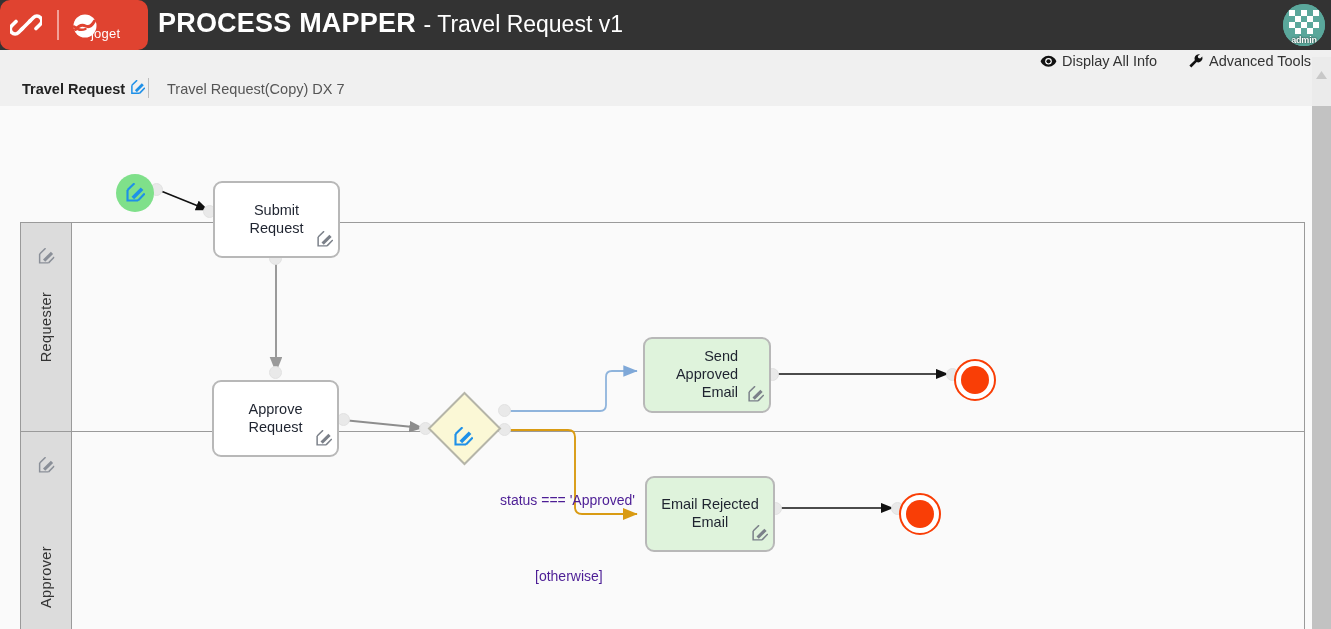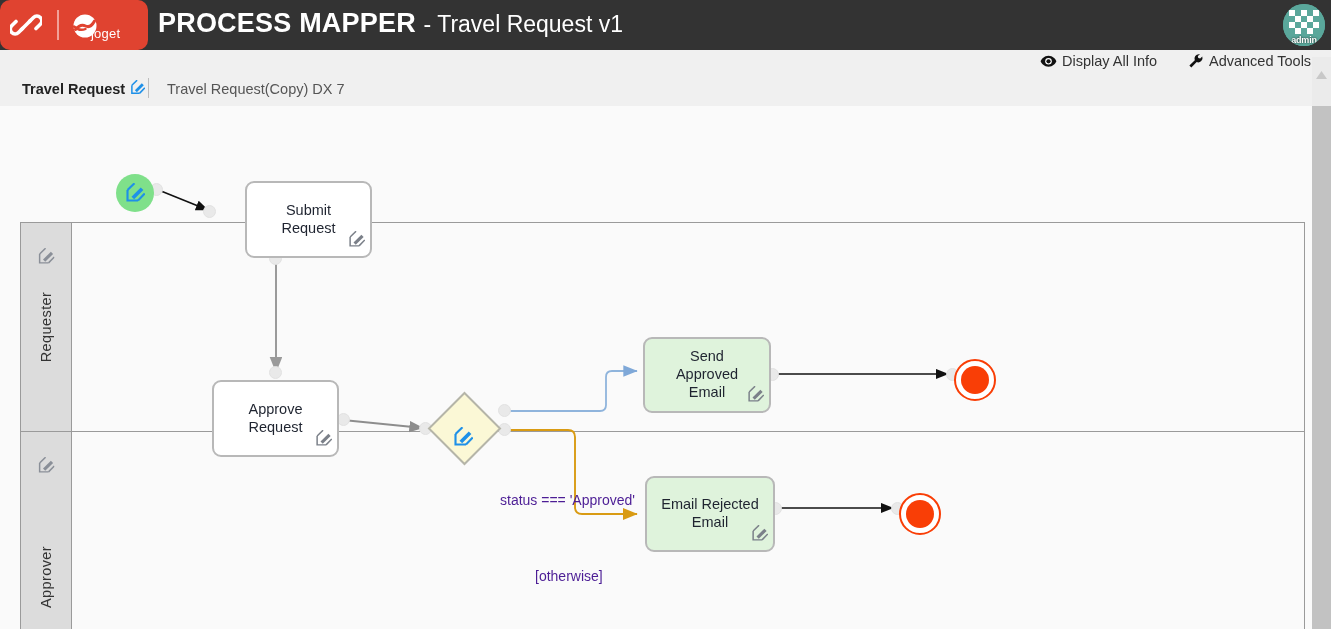--- a/index.html
+++ b/index.html
@@ -275,21 +275,21 @@
       <span class="edit-badge">
         <svg width="20" height="20" viewBox="0 0 16 16">
           <path d="M2 5.6V14h8.4" fill="none" stroke="#1e90e8" stroke-width="1.7"></path>
           <path d="M2 5.6 L7.6 .2" fill="none" stroke="#1e90e8" stroke-width="1.7"></path>
           <path d="M10.4 14 L15.8 8.4" fill="none" stroke="#1e90e8" stroke-width="1.7"></path>
           <path d="M5.2 10.9 L12.6 3.5 l2.1 2.1 L7.3 13z" fill="#1e90e8"></path>
         </svg>
       </span>
     </div>
 
-    <div class="task white" style="left:213px;top:75px;width:127px;height:77px;margin-left:32px;">
+    <div class="task white" style="left:213px;top:75px;width:127px;height:77px;">
       <div class="tlabel">
         <span>Submit</span><br>
         <span>Request</span>
       </div>
       <span class="edit-badge">
         <svg width="17" height="17" viewBox="0 0 16 16">
           <path d="M2 5.6V14h8.4" fill="none" stroke="#7b8089" stroke-width="1.4"></path>
           <path d="M2 5.6 L7.6 .2" fill="none" stroke="#7b8089" stroke-width="1.4"></path>
           <path d="M10.4 14 L15.8 8.4" fill="none" stroke="#7b8089" stroke-width="1.4"></path>
           <path d="M5.2 10.9 L12.6 3.5 l2.1 2.1 L7.3 13z" fill="#7b8089"></path>
@@ -319,21 +319,21 @@
       <span style="position:absolute;left:26px;top:36px;">
         <svg width="20" height="20" viewBox="0 0 16 16">
           <path d="M2 5.6V14h8.4" fill="none" stroke="#1e90e8" stroke-width="1.7"></path>
           <path d="M2 5.6 L7.6 .2" fill="none" stroke="#1e90e8" stroke-width="1.7"></path>
           <path d="M10.4 14 L15.8 8.4" fill="none" stroke="#1e90e8" stroke-width="1.7"></path>
           <path d="M5.2 10.9 L12.6 3.5 l2.1 2.1 L7.3 13z" fill="#1e90e8"></path>
         </svg>
       </span>
     </div>
 
-    <div class="task green" style="left:643px;top:231px;width:128px;height:76px;">
+    <div class="task green" style="left:643px;top:231px;width:128px;height:76px;text-align:right;">
       <div class="tlabel">
         <span>Send</span><br>
         <span>Approved</span><br>
         <span>Email</span>
       </div>
       <span class="edit-badge">
         <svg width="17" height="17" viewBox="0 0 16 16">
           <path d="M2 5.6V14h8.4" fill="none" stroke="#7b8089" stroke-width="1.4"></path>
           <path d="M2 5.6 L7.6 .2" fill="none" stroke="#7b8089" stroke-width="1.4"></path>
           <path d="M10.4 14 L15.8 8.4" fill="none" stroke="#7b8089" stroke-width="1.4"></path>

